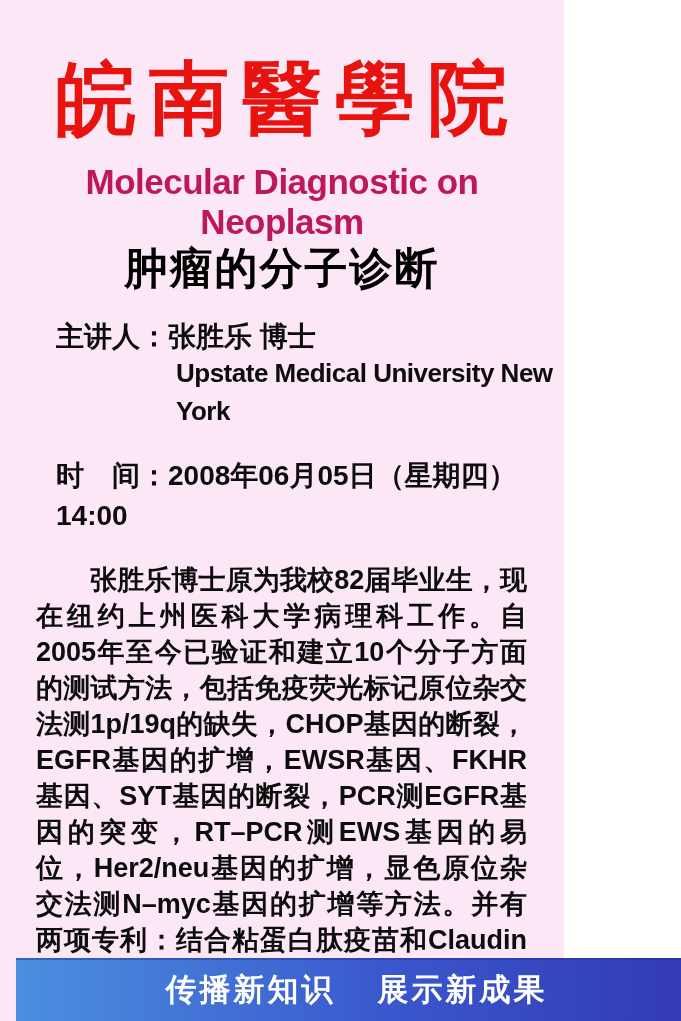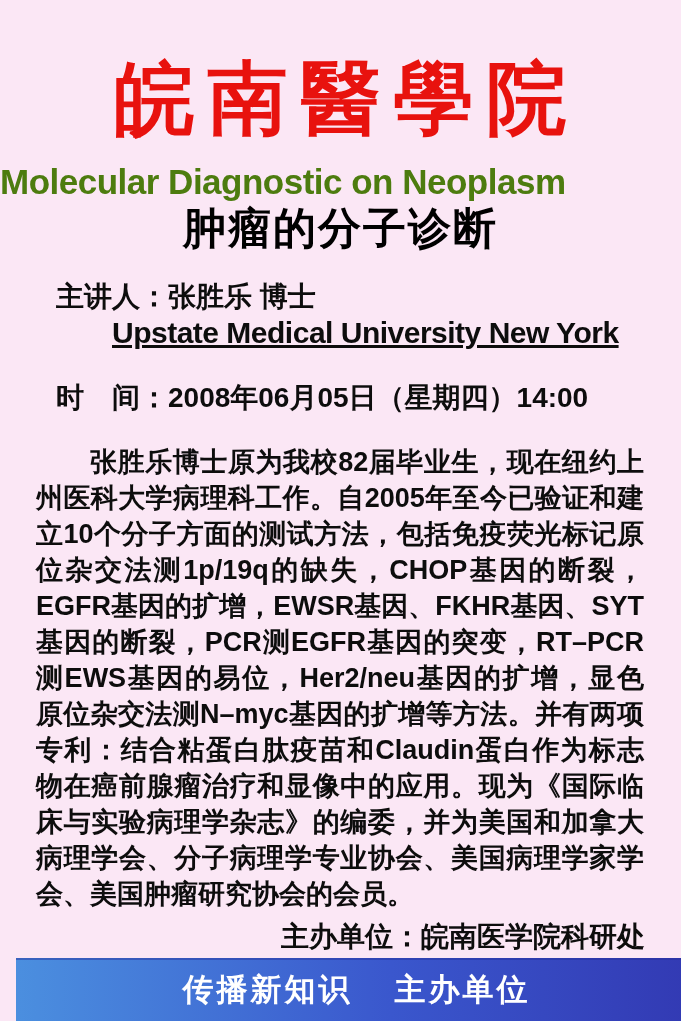--- a/index.html
+++ b/index.html
@@ -3,64 +3,64 @@
 <meta charset="utf-8">
 <style>
   html, body { margin: 0; padding: 0; }
   body {
     width: 681px; height: 1021px;
     font-family: "Liberation Sans", sans-serif;
     overflow: hidden;
   }
   .poster {
     position: relative;
-    width: 681px; height: 1021px;
+    width: 564px; height: 1021px;
     background: #fbe7f5;
     color: #0d0d0d;
   }
   .school-title {
     margin: 0;
     padding-top: 48px;
     text-align: center;
     font-family: "DejaVu Serif", serif;
     font-weight: bold;
     font-size: 80px;
     line-height: 100px;
     letter-spacing: 13px;
     padding-left: 13px; 
     color: #e8120e;
   }
   .title-en {
     margin: 14px 0 0 0;
+    text-align: center;
     font-weight: bold;
     font-size: 35px;
     line-height: 40px;
     letter-spacing: -0.5px;
-    color: #4d7c0f;
+    color: #be185d;
   }
   .title-zh {
     margin: 0;
     text-align: center;
     font-weight: bold;
     font-size: 43px;
     line-height: 52px;
     letter-spacing: 2px;
     color: #000000;
   }
   .info-block {
     margin: 26px 0 0 56px;
     font-weight: bold;
   }
   .info-row { font-size: 28px; line-height: 34px; }
   .info-row.affiliation {
-    margin-left: 56px;
-    font-size: 30px;
+    margin-left: 120px;
+    font-size: 26px;
     line-height: 38px;
     letter-spacing: -0.5px;
-    text-decoration: underline;
   }
   .info-row.time-row  { margin-top: 26px; line-height: 40px; }
   .info-row.place-row { margin-top: 6px;  line-height: 40px; }
   .info-label { display: inline; text-align: right; }
   .info-value { display: inline; text-align: center; }
   .bio {
     margin: 26px 37px 0 36px;
     font-weight: bold;
     font-size: 27px;
     line-height: 36px;
@@ -122,16 +122,16 @@
   </div>
 
   <p class="bio">张胜乐博士原为我校82届毕业生，现在纽约上州医科大学病理科工作。自2005年至今已验证和建立10个分子方面的测试方法，包括免疫荧光标记原位杂交法测1p/19q的缺失，CHOP基因的断裂，EGFR基因的扩增，EWSR基因、FKHR基因、SYT基因的断裂，PCR测EGFR基因的突变，RT–PCR测EWS基因的易位，Her2/neu基因的扩增，显色原位杂交法测N–myc基因的扩增等方法。并有两项专利：结合粘蛋白肽疫苗和Claudin蛋白作为标志物在癌前腺瘤治疗和显像中的应用。现为《国际临床与实验病理学杂志》的编委，并为美国和加拿大病理学会、分子病理学专业协会、美国病理学家学会、美国肿瘤研究协会的会员。</p>
 
   <div class="organizer">
     <span>主办单位：</span><span>皖南医学院科研处</span>
   </div>
 
   <div class="footer-bar" style="background: linear-gradient(90deg, rgb(75, 143, 223) 0%, rgb(58, 87, 205) 55%, rgb(50, 57, 179) 100%);">
     <span class="slogan">传播新知识</span>
-    <span class="slogan">主办单位</span>
+    <span class="slogan">展示新成果</span>
   </div>
 
 </div>
 
 </body></html>

